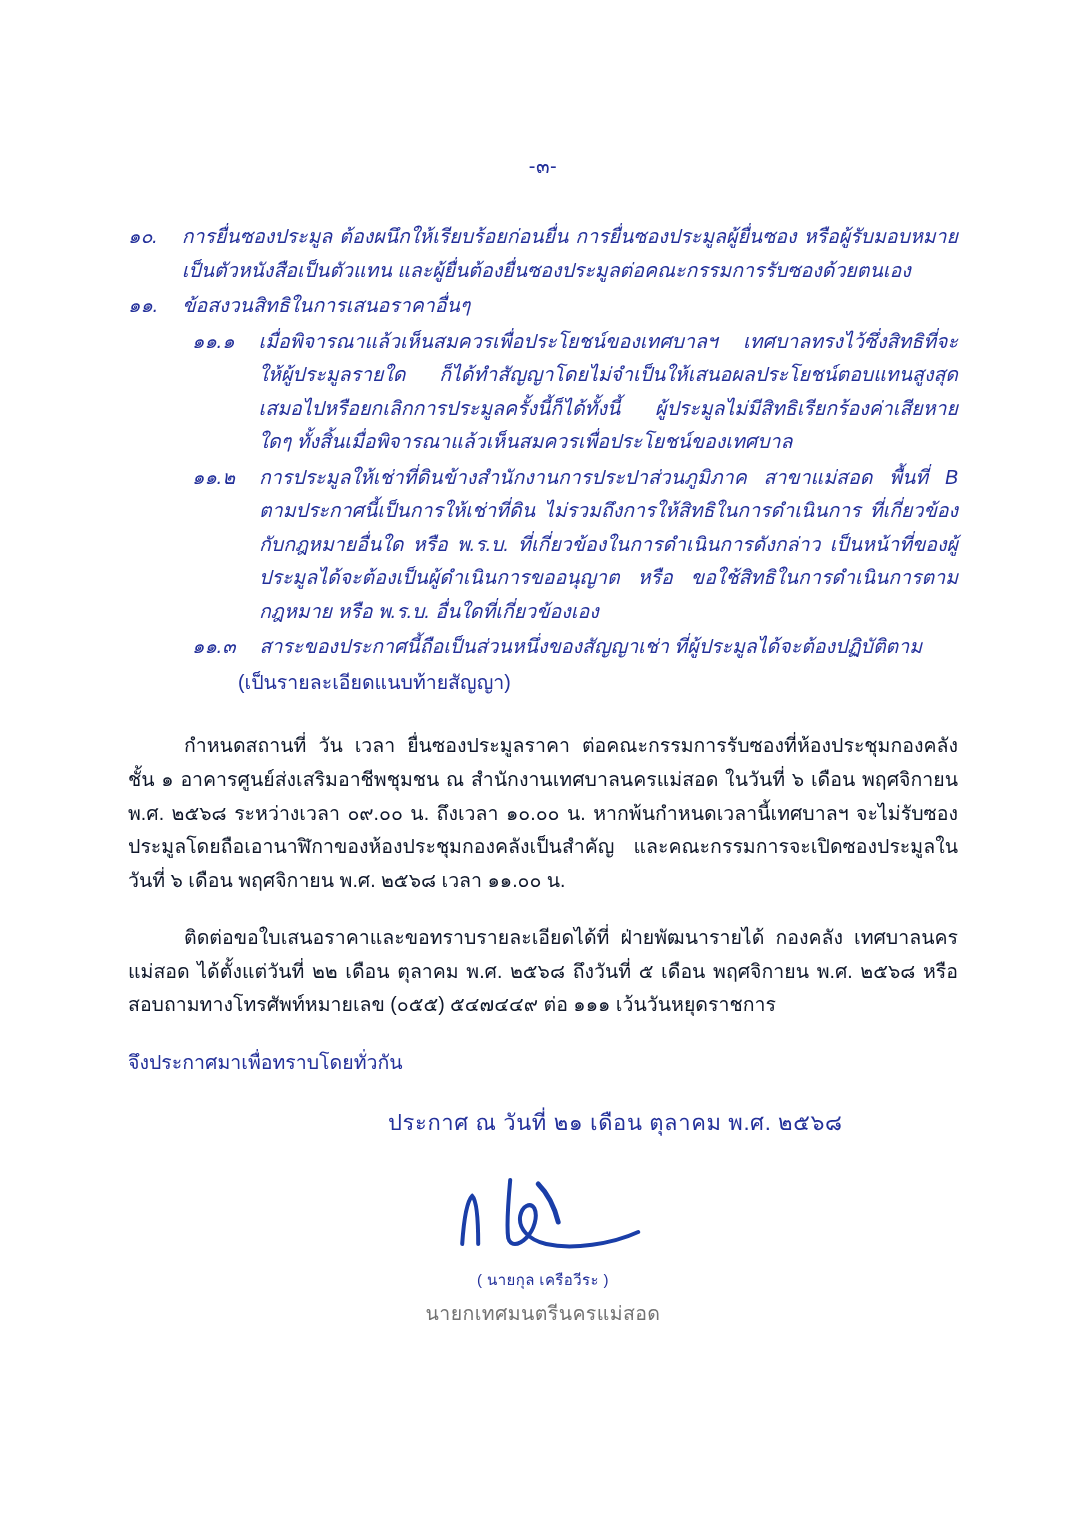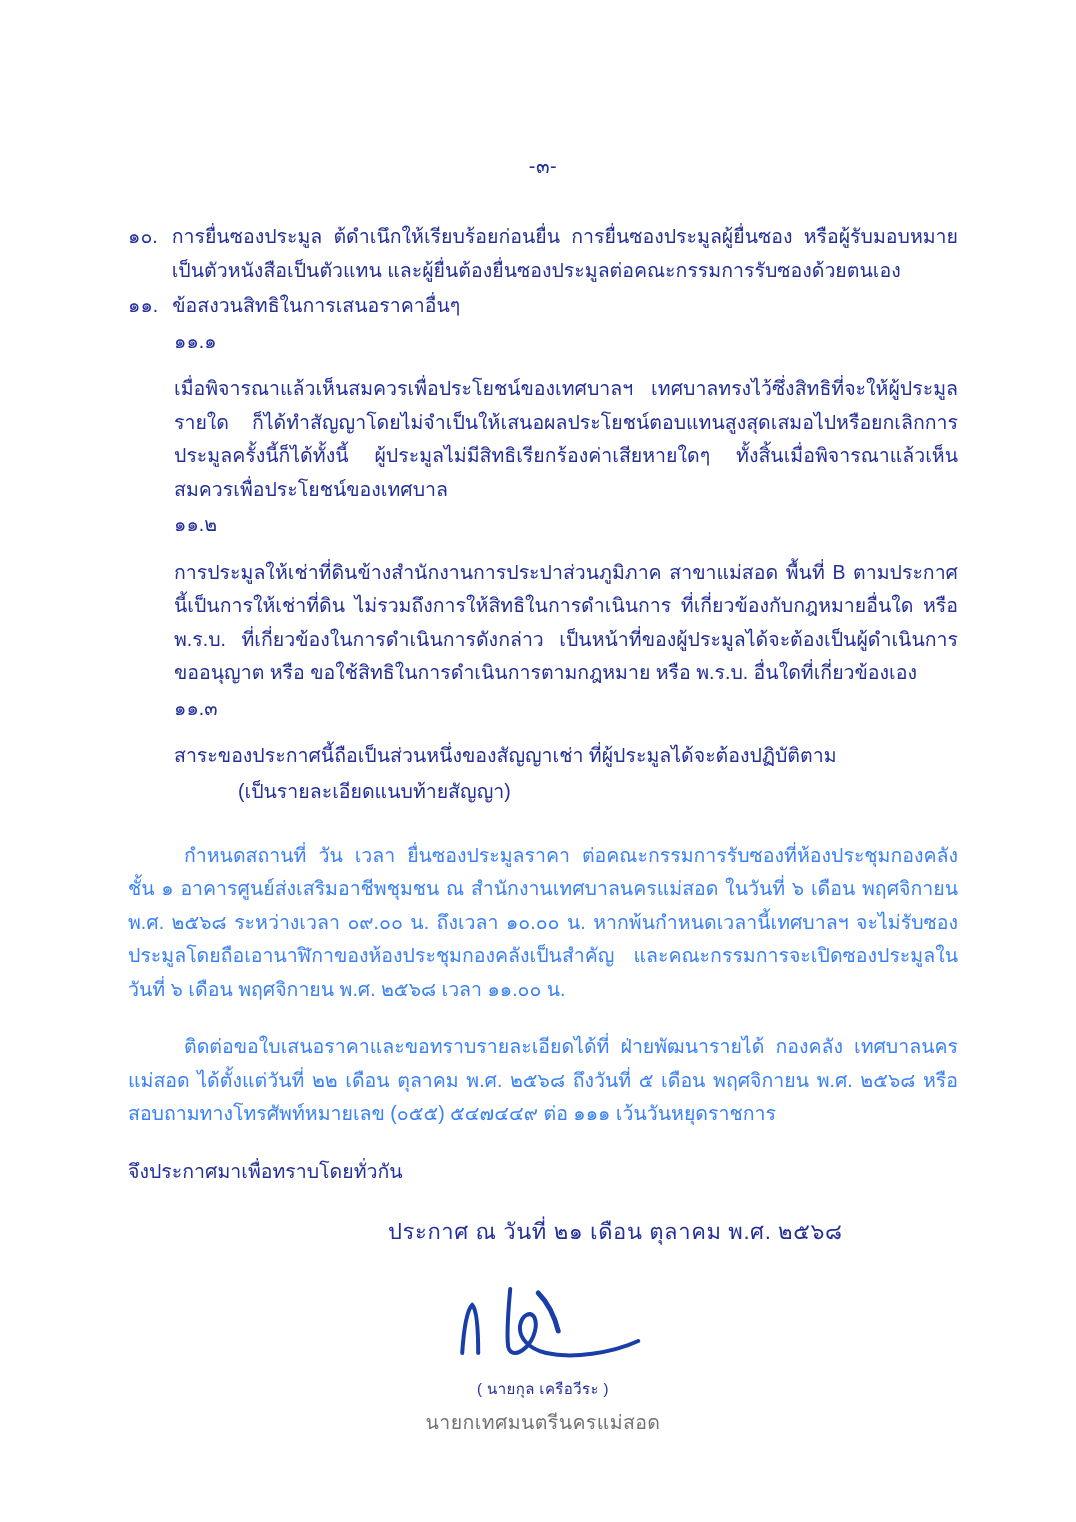--- a/index.html
+++ b/index.html
@@ -25,47 +25,48 @@
   .page-number {
     text-align: center;
     font-size: 20px;
     color: #23309a;
     margin-bottom: 38px;
     letter-spacing: 0.5px;
   }
   .para {
     font-size: 19.5px;
     line-height: 1.72;
-    color: #3b82f6;
+    color: #0f172a;
     margin: 0 0 2px 0;
     text-align: justify;
     text-justify: inter-word;
   }
   .indent-1 { text-indent: 56px; }
   .block-item {
     display: flex;
-    gap: 14px;
+    gap: 24px;
     margin: 0 0 2px 0;
+    font-style: italic;
   }
   .block-item .num {
     flex: 0 0 auto;
     font-size: 19.5px;
     line-height: 1.72;
     color: #23309a;
     white-space: nowrap;
   }
   .block-item .body {
     flex: 1 1 auto;
     font-size: 19.5px;
     line-height: 1.72;
     color: #23309a;
     text-align: justify;
     text-justify: inter-word;
   }
-  .lvl1 { margin-left: 46px; flex-direction: column; }
+  .lvl1 { margin-left: 64px; }
   .sub-note {
     margin-left: 110px;
     font-size: 19.5px;
     line-height: 1.72;
     color: #23309a;
   }
   .gap-sm { height: 22px; }
   .gap-md { height: 30px; }
   .notice {
     text-align: justify;
@@ -112,21 +113,21 @@
 </head>
 <body>
 
 <div class="page">
   <div class="doc">
 
     <div class="page-number">-๓-</div>
 
     <div class="block-item">
       <span class="num">๑๐.</span>
-      <span class="body">การยื่นซองประมูล  ต้ดำเนึกให้เรียบร้อยก่อนยื่น  การยื่นซองประมูลผู้ยื่นซอง หรือผู้รับมอบหมายเป็นตัวหนังสือเป็นตัวแทน  และผู้ยื่นต้องยื่นซองประมูลต่อคณะกรรมการรับซองด้วยตนเอง</span>
+      <span class="body">การยื่นซองประมูล  ต้องผนึกให้เรียบร้อยก่อนยื่น  การยื่นซองประมูลผู้ยื่นซอง หรือผู้รับมอบหมายเป็นตัวหนังสือเป็นตัวแทน  และผู้ยื่นต้องยื่นซองประมูลต่อคณะกรรมการรับซองด้วยตนเอง</span>
     </div>
 
     <div class="block-item" style="">
       <span class="num">๑๑.</span>
       <span class="body">ข้อสงวนสิทธิในการเสนอราคาอื่นๆ</span>
     </div>
 
     <div class="block-item lvl1">
       <span class="num">๑๑.๑</span>
       <span class="body">เมื่อพิจารณาแล้วเห็นสมควรเพื่อประโยชน์ของเทศบาลฯ  เทศบาลทรงไว้ซึ่งสิทธิที่จะให้ผู้ประมูลรายใด  ก็ได้ทำสัญญาโดยไม่จำเป็นให้เสนอผลประโยชน์ตอบแทนสูงสุดเสมอไปหรือยกเลิกการประมูลครั้งนี้ก็ได้ทั้งนี้  ผู้ประมูลไม่มีสิทธิเรียกร้องค่าเสียหายใดๆ  ทั้งสิ้นเมื่อพิจารณาแล้วเห็นสมควรเพื่อประโยชน์ของเทศบาล</span>

